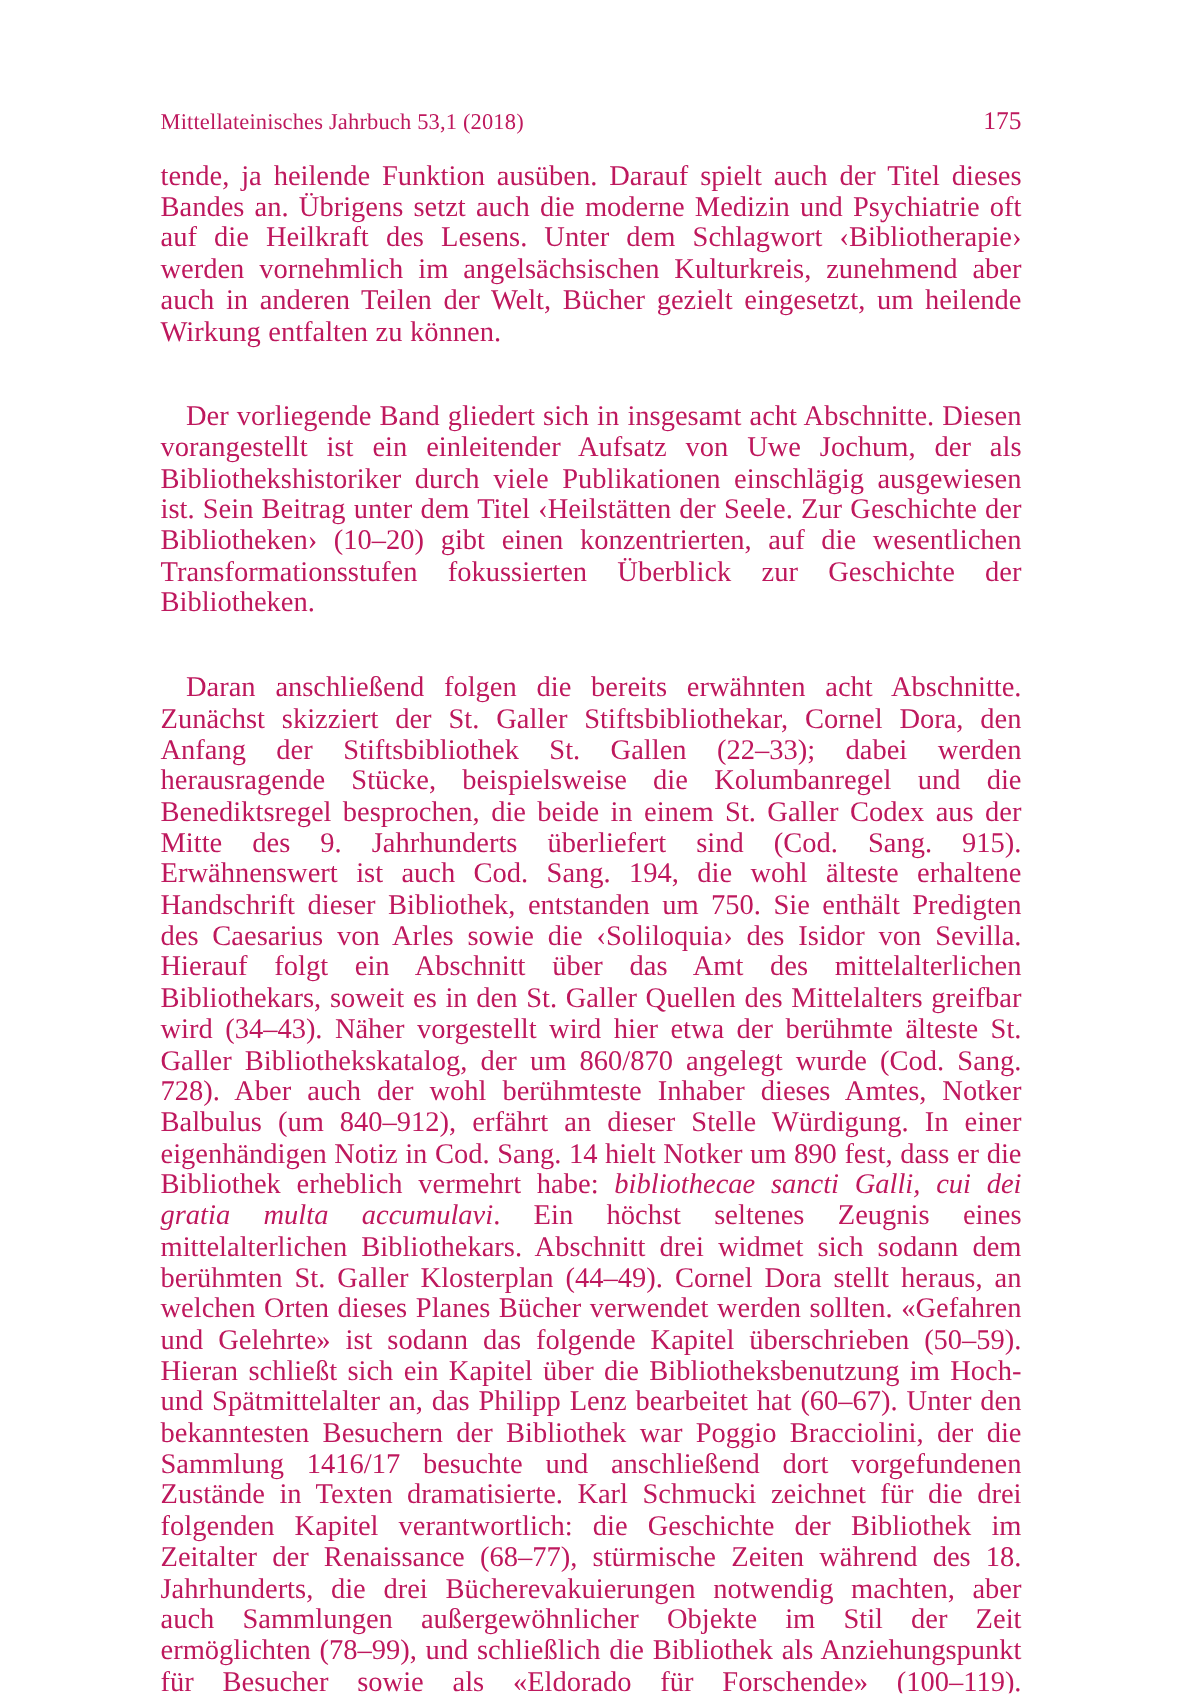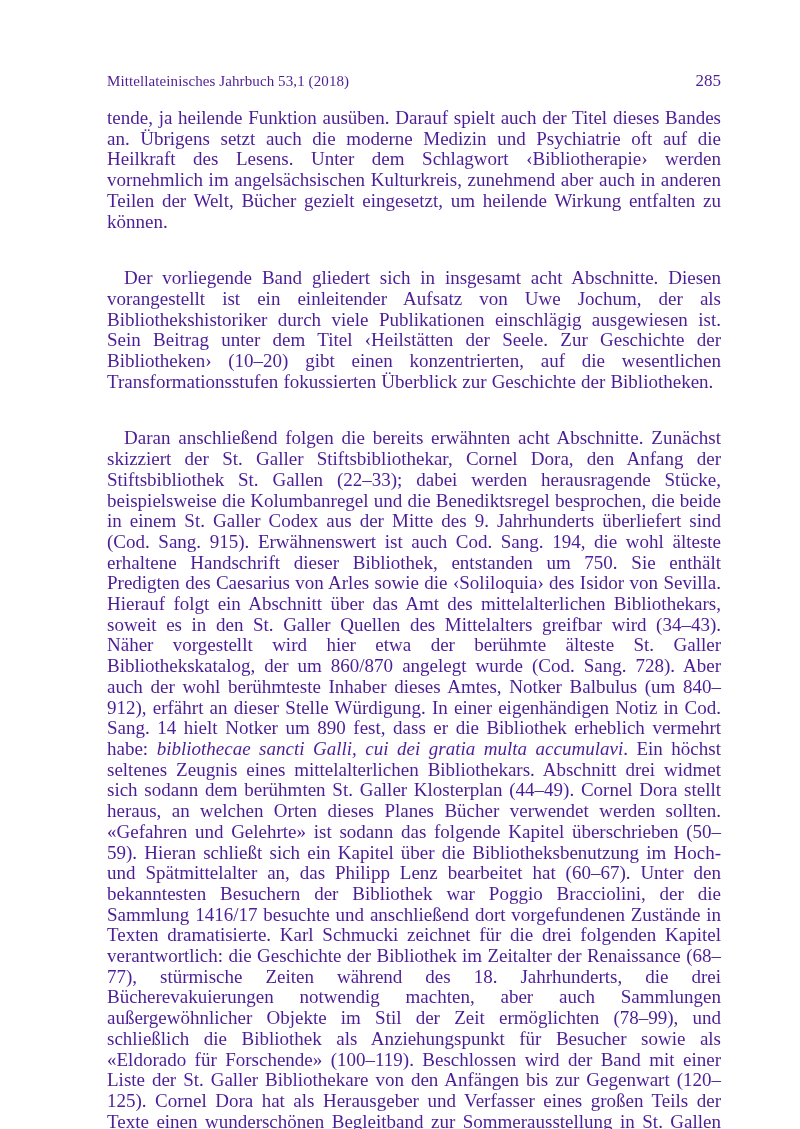--- a/index.html
+++ b/index.html
@@ -6,23 +6,23 @@
     margin: 0;
     padding: 0;
     background: #ffffff;
   }
   .page {
     position: relative;
     width: 800px;
     height: 1129px;
     background: #ffffff;
     box-sizing: border-box;
-    padding: 71px 79px 0 107px;
+    padding: 71px 119px 0 107px;
     font-family: "Liberation Serif", "DejaVu Serif", serif;
-    color: #4c1d95;
+    color: #be185d;
     overflow: hidden;
   }
   .running-header {
     display: flex;
     justify-content: space-between;
     align-items: baseline;
     margin-bottom: 17px;
   }
   .journal-title {
     font-size: 15px;
@@ -53,21 +53,21 @@
     text-align: right;
   }
 </style>
 </head>
 <body>
 
 <div class="page">
 
   <div class="running-header">
     <span class="journal-title">Mittellateinisches Jahrbuch 53,1 (2018)</span>
-    <span class="page-number">285</span>
+    <span class="page-number">175</span>
   </div>
 
   <div class="review-body">
       <p><span>tende, ja heilende Funktion ausüben. Darauf spielt auch der Titel dieses Bandes an. Übrigens setzt auch die moderne Medizin und Psychiatrie oft auf die Heilkraft des Lesens. Unter dem Schlagwort ‹Bibliotherapie› werden vornehmlich im angelsächsischen Kulturkreis, zunehmend aber auch in anderen Teilen der Welt, Bücher gezielt eingesetzt, um heilende Wirkung entfalten zu können.</span></p>
       <p class="indent"><span>Der vorliegende Band gliedert sich in insgesamt acht Abschnitte. Diesen vorangestellt ist ein einleitender Aufsatz von Uwe Jochum, der als Bibliothekshistoriker durch viele Publikationen einschlägig ausgewiesen ist. Sein Beitrag unter dem Titel ‹Heilstätten der Seele. Zur Geschichte der Bibliotheken› (10–20) gibt einen konzentrierten, auf die wesentlichen Transformationsstufen fokussierten Überblick zur Geschichte der Bibliotheken.</span></p>
       <p class="indent"><span>Daran anschließend folgen die bereits erwähnten acht Abschnitte. Zunächst skizziert der St. Galler Stiftsbibliothekar, Cornel Dora, den Anfang der Stiftsbibliothek St. Gallen (22–33); dabei werden herausragende Stücke, beispielsweise die Kolumbanregel und die Benediktsregel besprochen, die beide in einem St. Galler Codex aus der Mitte des 9. Jahrhunderts überliefert sind (Cod. Sang. 915). Erwähnenswert ist auch Cod. Sang. 194, die wohl älteste erhaltene Handschrift dieser Bibliothek, entstanden um 750. Sie enthält Predigten des Caesarius von Arles sowie die ‹Soliloquia› des Isidor von Sevilla. Hierauf folgt ein Abschnitt über das Amt des mittelalterlichen Bibliothekars, soweit es in den St. Galler Quellen des Mittelalters greifbar wird (34–43). Näher vorgestellt wird hier etwa der berühmte älteste St. Galler Bibliothekskatalog, der um 860/870 angelegt wurde (Cod. Sang. 728). Aber auch der wohl berühmteste Inhaber dieses Amtes, Notker Balbulus (um 840–912), erfährt an dieser Stelle Würdigung. In einer eigenhändigen Notiz in Cod. Sang. 14 hielt Notker um 890 fest, dass er die Bibliothek erheblich vermehrt habe: </span><em>bibliothecae sancti Galli, cui dei gratia multa accumulavi</em><span>. Ein höchst seltenes Zeugnis eines mittelalterlichen Bibliothekars. Abschnitt drei widmet sich sodann dem berühmten St. Galler Klosterplan (44–49). Cornel Dora stellt heraus, an welchen Orten dieses Planes Bücher verwendet werden sollten. «Gefahren und Gelehrte» ist sodann das folgende Kapitel überschrieben (50–59). Hieran schließt sich ein Kapitel über die Bibliotheksbenutzung im Hoch- und Spätmittelalter an, das Philipp Lenz bearbeitet hat (60–67). Unter den bekanntesten Besuchern der Bibliothek war Poggio Bracciolini, der die Sammlung 1416/17 besuchte und anschließend dort vorgefundenen Zustände in Texten dramatisierte. Karl Schmucki zeichnet für die drei folgenden Kapitel verantwortlich: die Geschichte der Bibliothek im Zeitalter der Renaissance (68–77), stürmische Zeiten während des 18. Jahrhunderts, die drei Bücherevakuierungen notwendig machten, aber auch Sammlungen außergewöhnlicher Objekte im Stil der Zeit ermöglichten (78–99), und schließlich die Bibliothek als Anziehungspunkt für Besucher sowie als «Eldorado für Forschende» (100–119). Beschlossen wird der Band mit einer Liste der St. Galler Bibliothekare von den Anfängen bis zur Gegenwart (120–125). Cornel Dora hat als Herausgeber und Verfasser eines großen Teils der Texte einen wunderschönen Begleitband zur Sommerausstellung in St. Gallen vorgelegt, der das Herz eines jeden Handschriftenliebhabers höher schlagen lassen dürfte.</span></p>
     </div>
 
   <p class="signature">Bernhard Lübbers</p>
 

